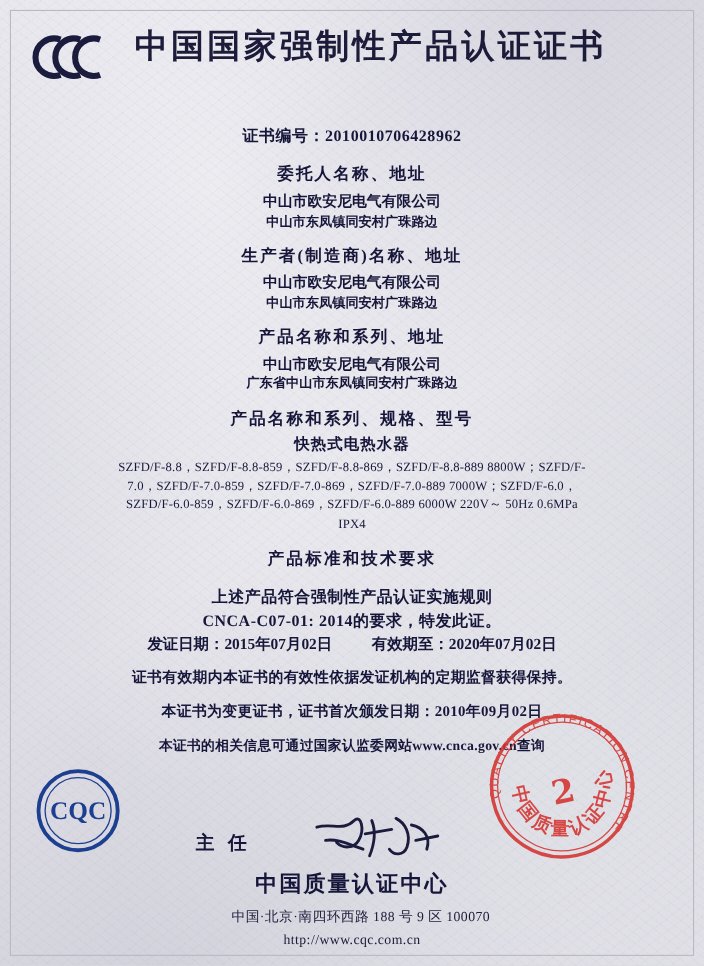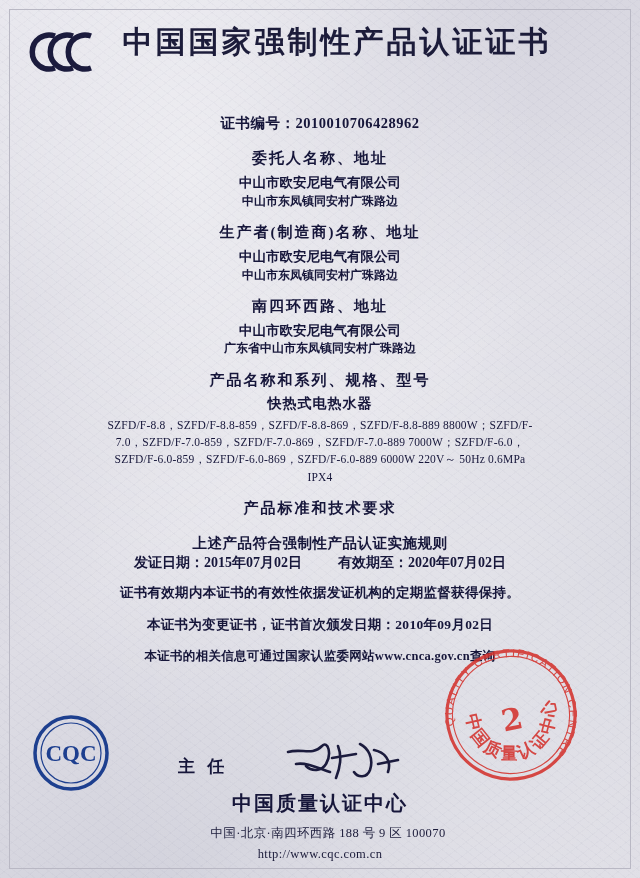--- a/index.html
+++ b/index.html
@@ -146,21 +146,21 @@
   .footer {
     position: absolute;
     left: 0;
     right: 0;
     bottom: 16px;
     text-align: center;
   }
   .cqc-logo {
     position: absolute;
     left: 32px;
-    bottom: 70px;
+    bottom: 86px;
     width: 78px;
     height: 78px;
   }
   .sign-row {
     position: relative;
     height: 58px;
   }
   .director-label {
     position: absolute;
     left: 178px;
@@ -238,37 +238,38 @@
     </div>
 
     <div class="section-label">委托人名称、地址</div>
     <div class="field-line">中山市欧安尼电气有限公司</div>
     <div class="field-line small">中山市东凤镇同安村广珠路边</div>
 
     <div class="section-label">生产者(制造商)名称、地址</div>
     <div class="field-line">中山市欧安尼电气有限公司</div>
     <div class="field-line small">中山市东凤镇同安村广珠路边</div>
 
-    <div class="section-label">南四环西路、地址</div>
+    <div class="section-label">产品名称和系列、地址</div>
     <div class="field-line">中山市欧安尼电气有限公司</div>
     <div class="field-line small">广东省中山市东凤镇同安村广珠路边</div>
 
     <div class="section-label">产品名称和系列、规格、型号</div>
     <div class="product-name">快热式电热水器</div>
     <div class="model-block">
       <div>SZFD/F-8.8，SZFD/F-8.8-859，SZFD/F-8.8-869，SZFD/F-8.8-889 8800W；SZFD/F-</div>
       <div>7.0，SZFD/F-7.0-859，SZFD/F-7.0-869，SZFD/F-7.0-889 7000W；SZFD/F-6.0，</div>
       <div>SZFD/F-6.0-859，SZFD/F-6.0-869，SZFD/F-6.0-889 6000W 220V～ 50Hz 0.6MPa</div>
       <div>IPX4</div>
     </div>
 
     <div class="section-label">产品标准和技术要求</div>
 
     <div class="rule-line">
       <div>上述产品符合强制性产品认证实施规则</div>
+      <div>CNCA-C07-01: 2014的要求，特发此证。</div>
     </div>
 
     <div class="dates-row">
       <div>
         <span>发证日期：</span><span>2015年07月02日</span>
       </div>
       <div>
         <span>有效期至：</span><span>2020年07月02日</span>
       </div>
     </div>

